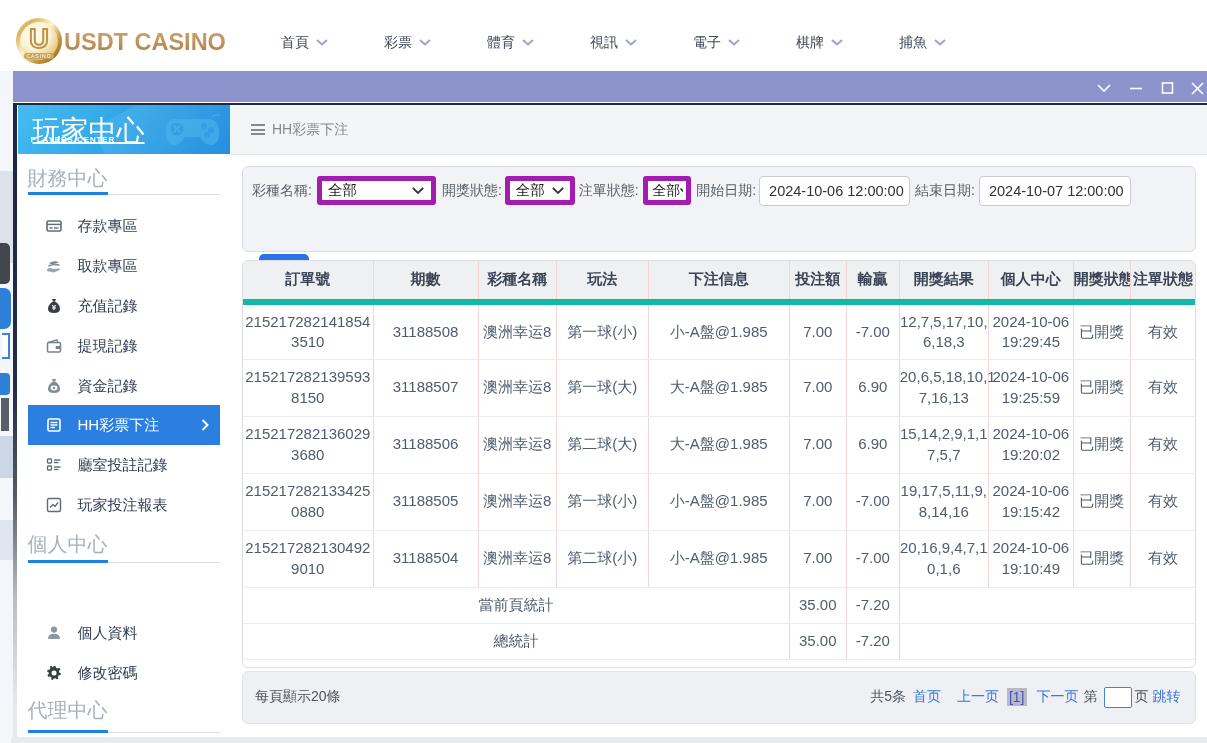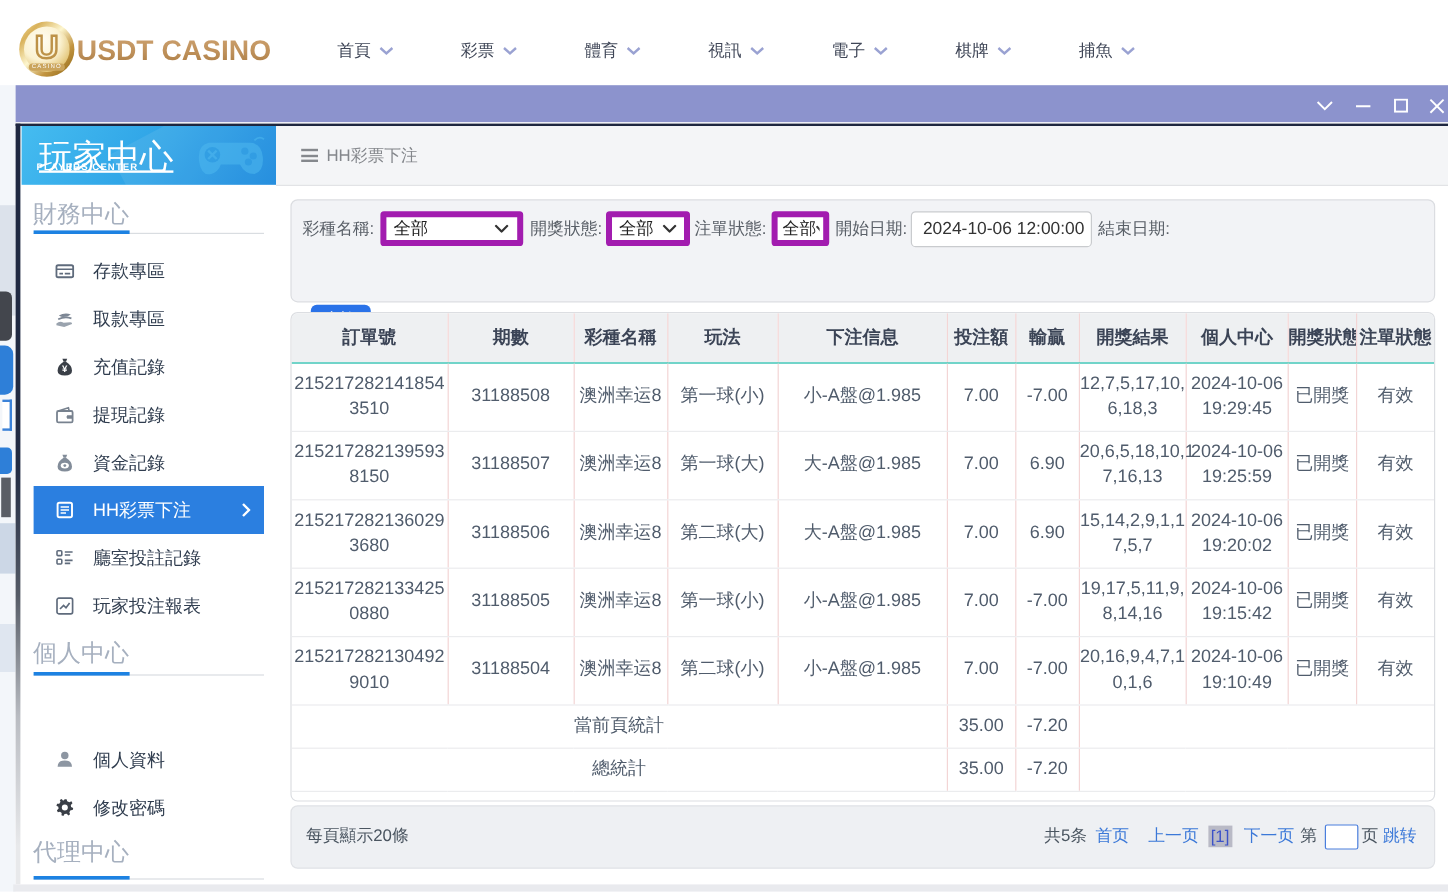--- a/index.html
+++ b/index.html
@@ -53,21 +53,21 @@
 #frow { position:absolute; left:0; top:8.5px; width:953px; height:30px; display:flex; align-items:center; font-size:14px; color:#5a6068; }
 #frow .fsel { height:29px; font-size:14.5px;  color:#222; display:inline-flex; align-items:center; justify-content:space-between; white-space:nowrap;
   border:5px solid #a21caf; border-radius:3px; background:#fff; padding:0 5px 0 6px; }
 #frow input { height:30px; font-size:14.5px; color:#333; font-family:"Liberation Sans",sans-serif;
   border:1px solid #c9cbce; border-radius:4px; background:#fff; padding:0 0 0 9px; }
 #qbtn { position:absolute; left:16px; top:43px; width:50px; height:28px; background:#2a72e8; color:#fff;
   font-size:15px; border-radius:5px; text-align:center; line-height:28px;margin-top:44px; }
 
 #tpanel { position:absolute; left:12px; top:154.5px; width:953.5px; height:408px; background:#fff; border:1px solid #dcdee2; border-radius:6px; overflow:hidden; }
 table { border-collapse:collapse; table-layout:fixed; width:952px; }
-th { height:41.5px; background:#eef0f2; font-size:15px; color:#3b4456; font-weight:bold; border-bottom:1px solid #14b8a6; white-space:nowrap; overflow:hidden; }
+th { height:41.5px; background:#eef0f2; font-size:15px; color:#3b4456; font-weight:bold; border-bottom:6px solid #14b8a6; white-space:nowrap; overflow:hidden; }
 th + th, td + td { border-left:1px solid #f3d5d5; }
 td { height:57px; text-align:center; font-size:15px; color:#505c6c; border-bottom:1px solid #ebecee; line-height:1.35; }
 tr.sum td { height:36.2px; }
 td.nob { border-left:none; }
 
 #fopanel { position:absolute; left:12px; top:566px; width:953.5px; height:52.5px; background:#eef0f3; border:1px solid #e0e2e6; border-radius:6px;
   display:flex; align-items:center; justify-content:space-between; font-size:14px; color:#4a5560; }
 #pgr { display:flex; align-items:center; margin-right:14px; }
 #pgr .lnk { color:#3b78d8; }
 #pgr .cur { background:#b9bac6; color:#3b52c8; margin-left:8px; padding:1px 2px; }
@@ -228,20 +228,21 @@
         <span class="fsel" style="width:70px;margin-left:3px;padding-right:6px">全部<svg width="12" height="7">
               <polyline points="0.8,0.8 6,6 11.2,0.8" stroke="#333" stroke-width="1.8" fill="none"></polyline>
             </svg></span>
         <span style="margin-left:4px">注單狀態:</span>
         <span class="fsel" style="width:48px;margin-left:4.5px;padding-left:4px;padding-right:3px;font-size:14px">全部<svg width="9" height="6">
               <polyline points="0.5,0.5 4.5,5 8.5,0.5" stroke="#3c3c3c" stroke-width="1.6" fill="none"></polyline>
             </svg></span>
         <span style="margin-left:5px">開始日期:</span>
         <input style="width: 151px; margin-left: 3px;" value="2024-10-06 12:00:00">
         <span style="margin-left:5px">結束日期:</span>
+        <input style="width: 152px; margin-left: 4px;" value="2024-10-07 12:00:00">
       </div>
       <div id="qbtn">查詢</div>
     </div>
     <div id="tpanel">
       <table>
         <colgroup>
             <col style="width:130px">
             <col style="width:105px">
             <col style="width:78px">
             <col style="width:92px">

